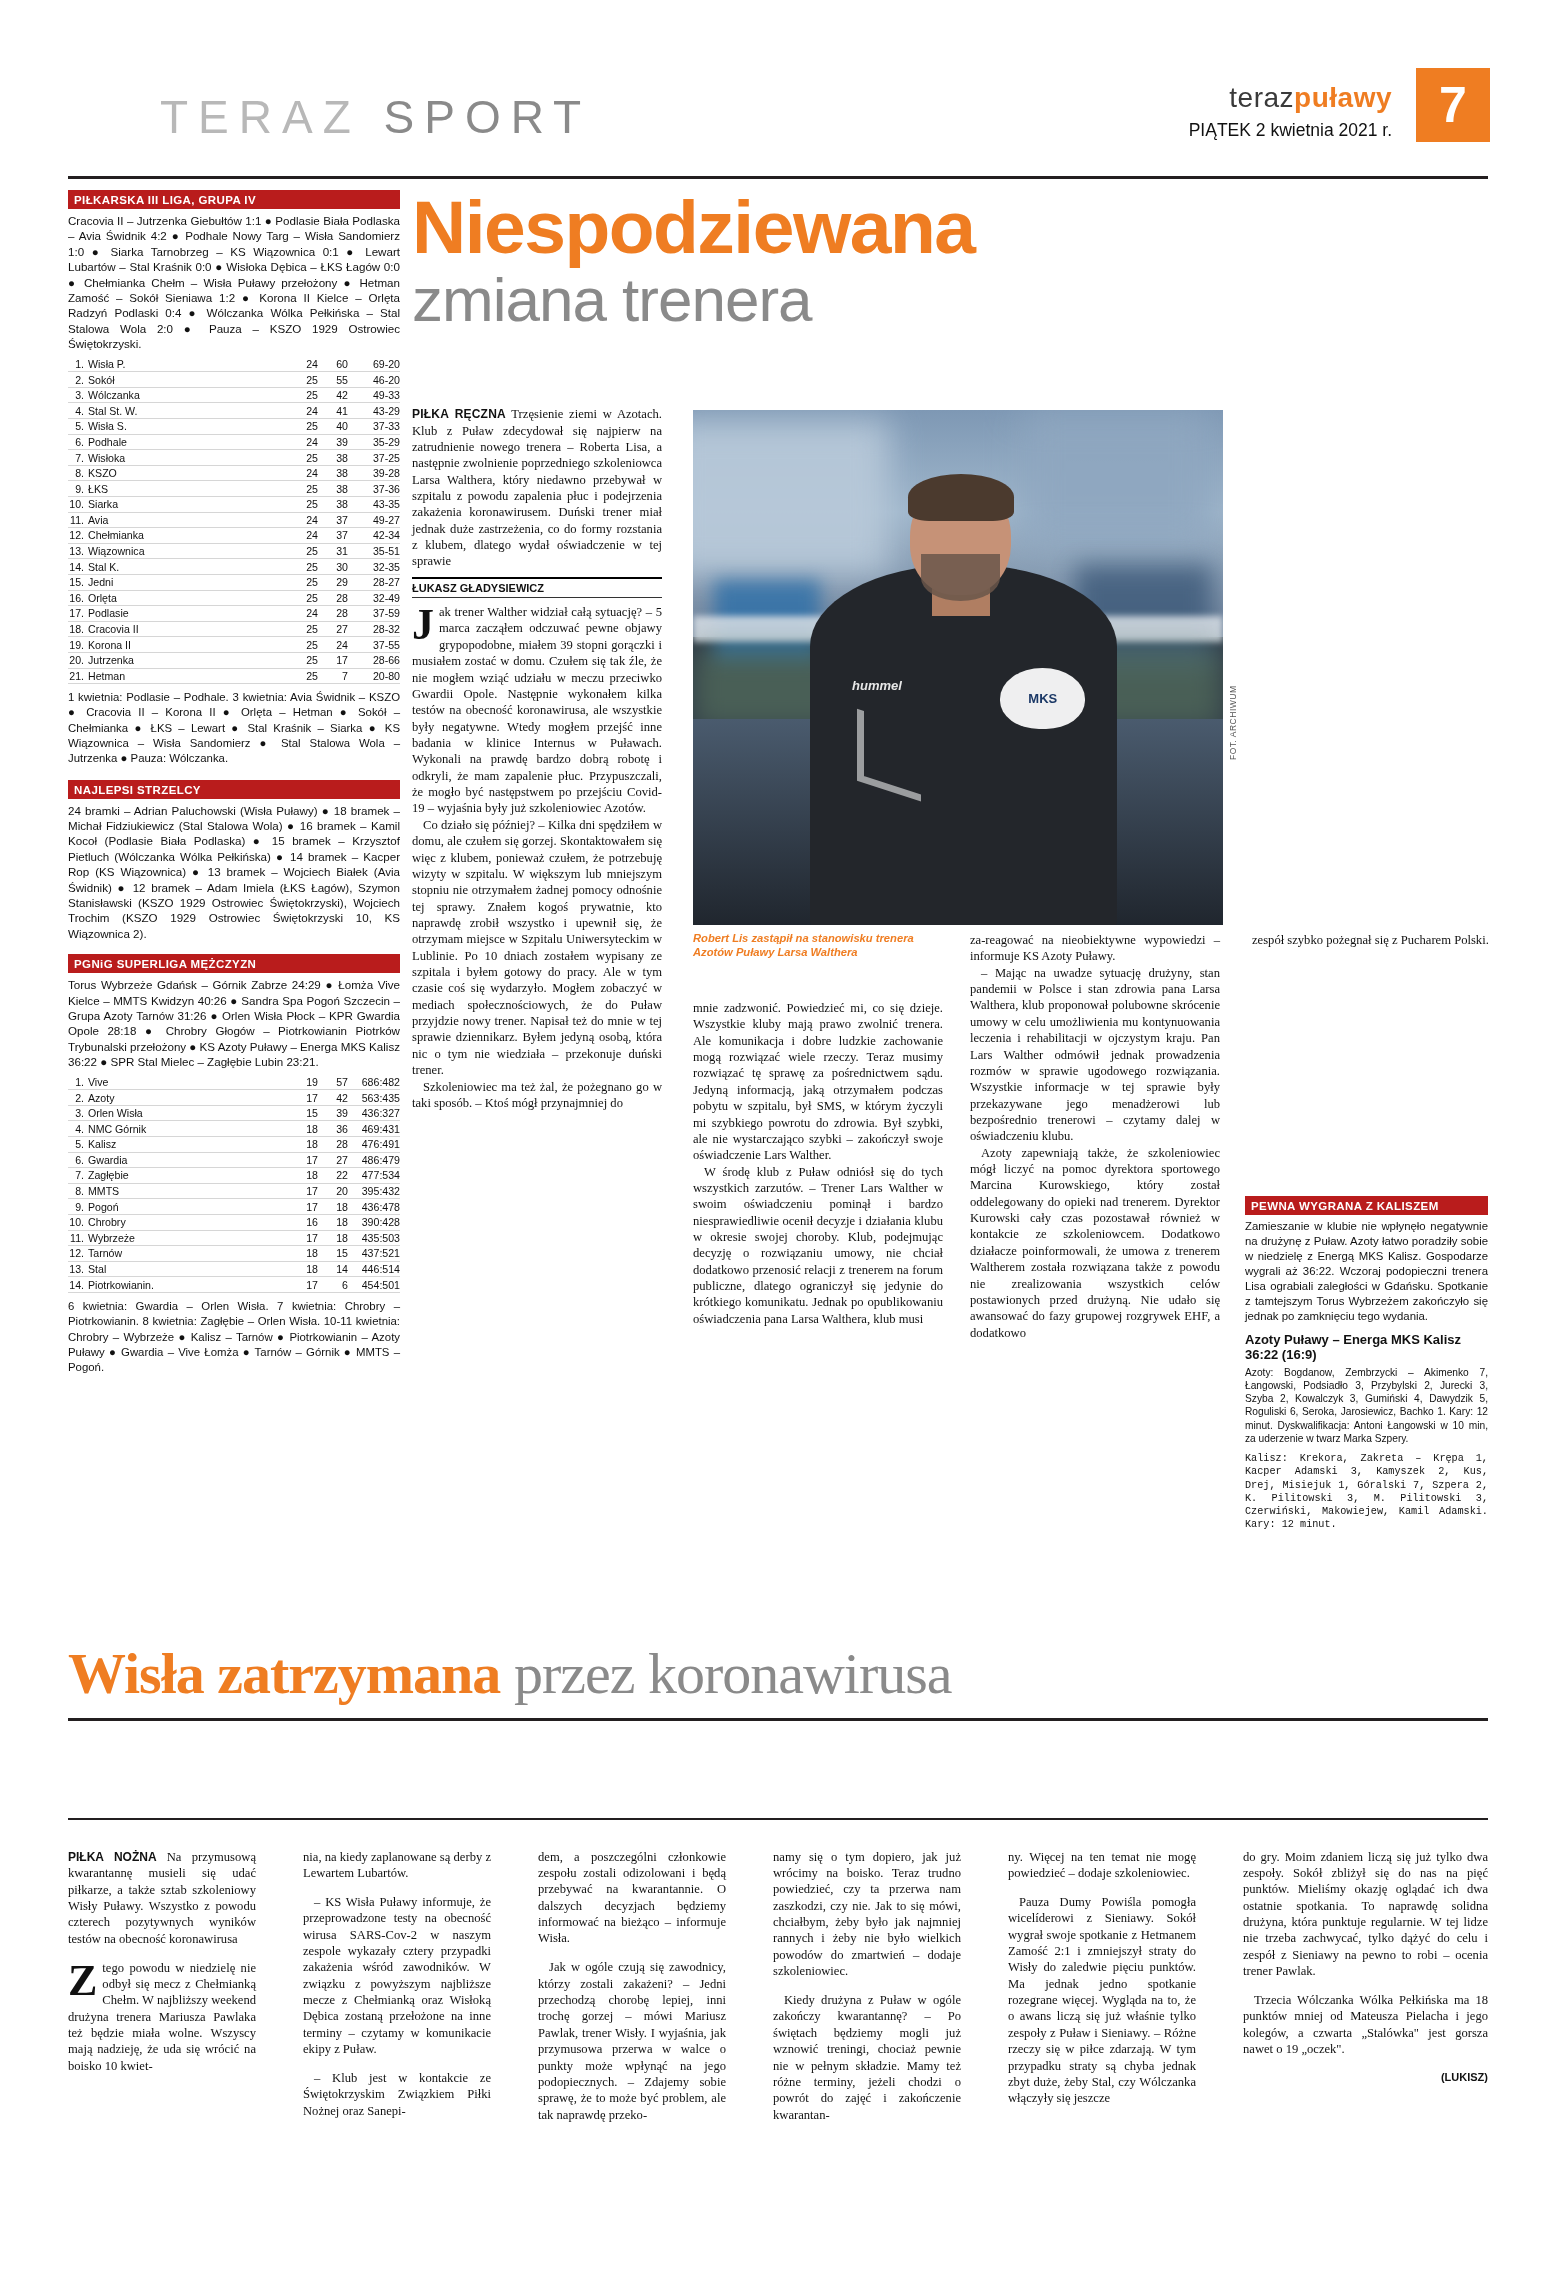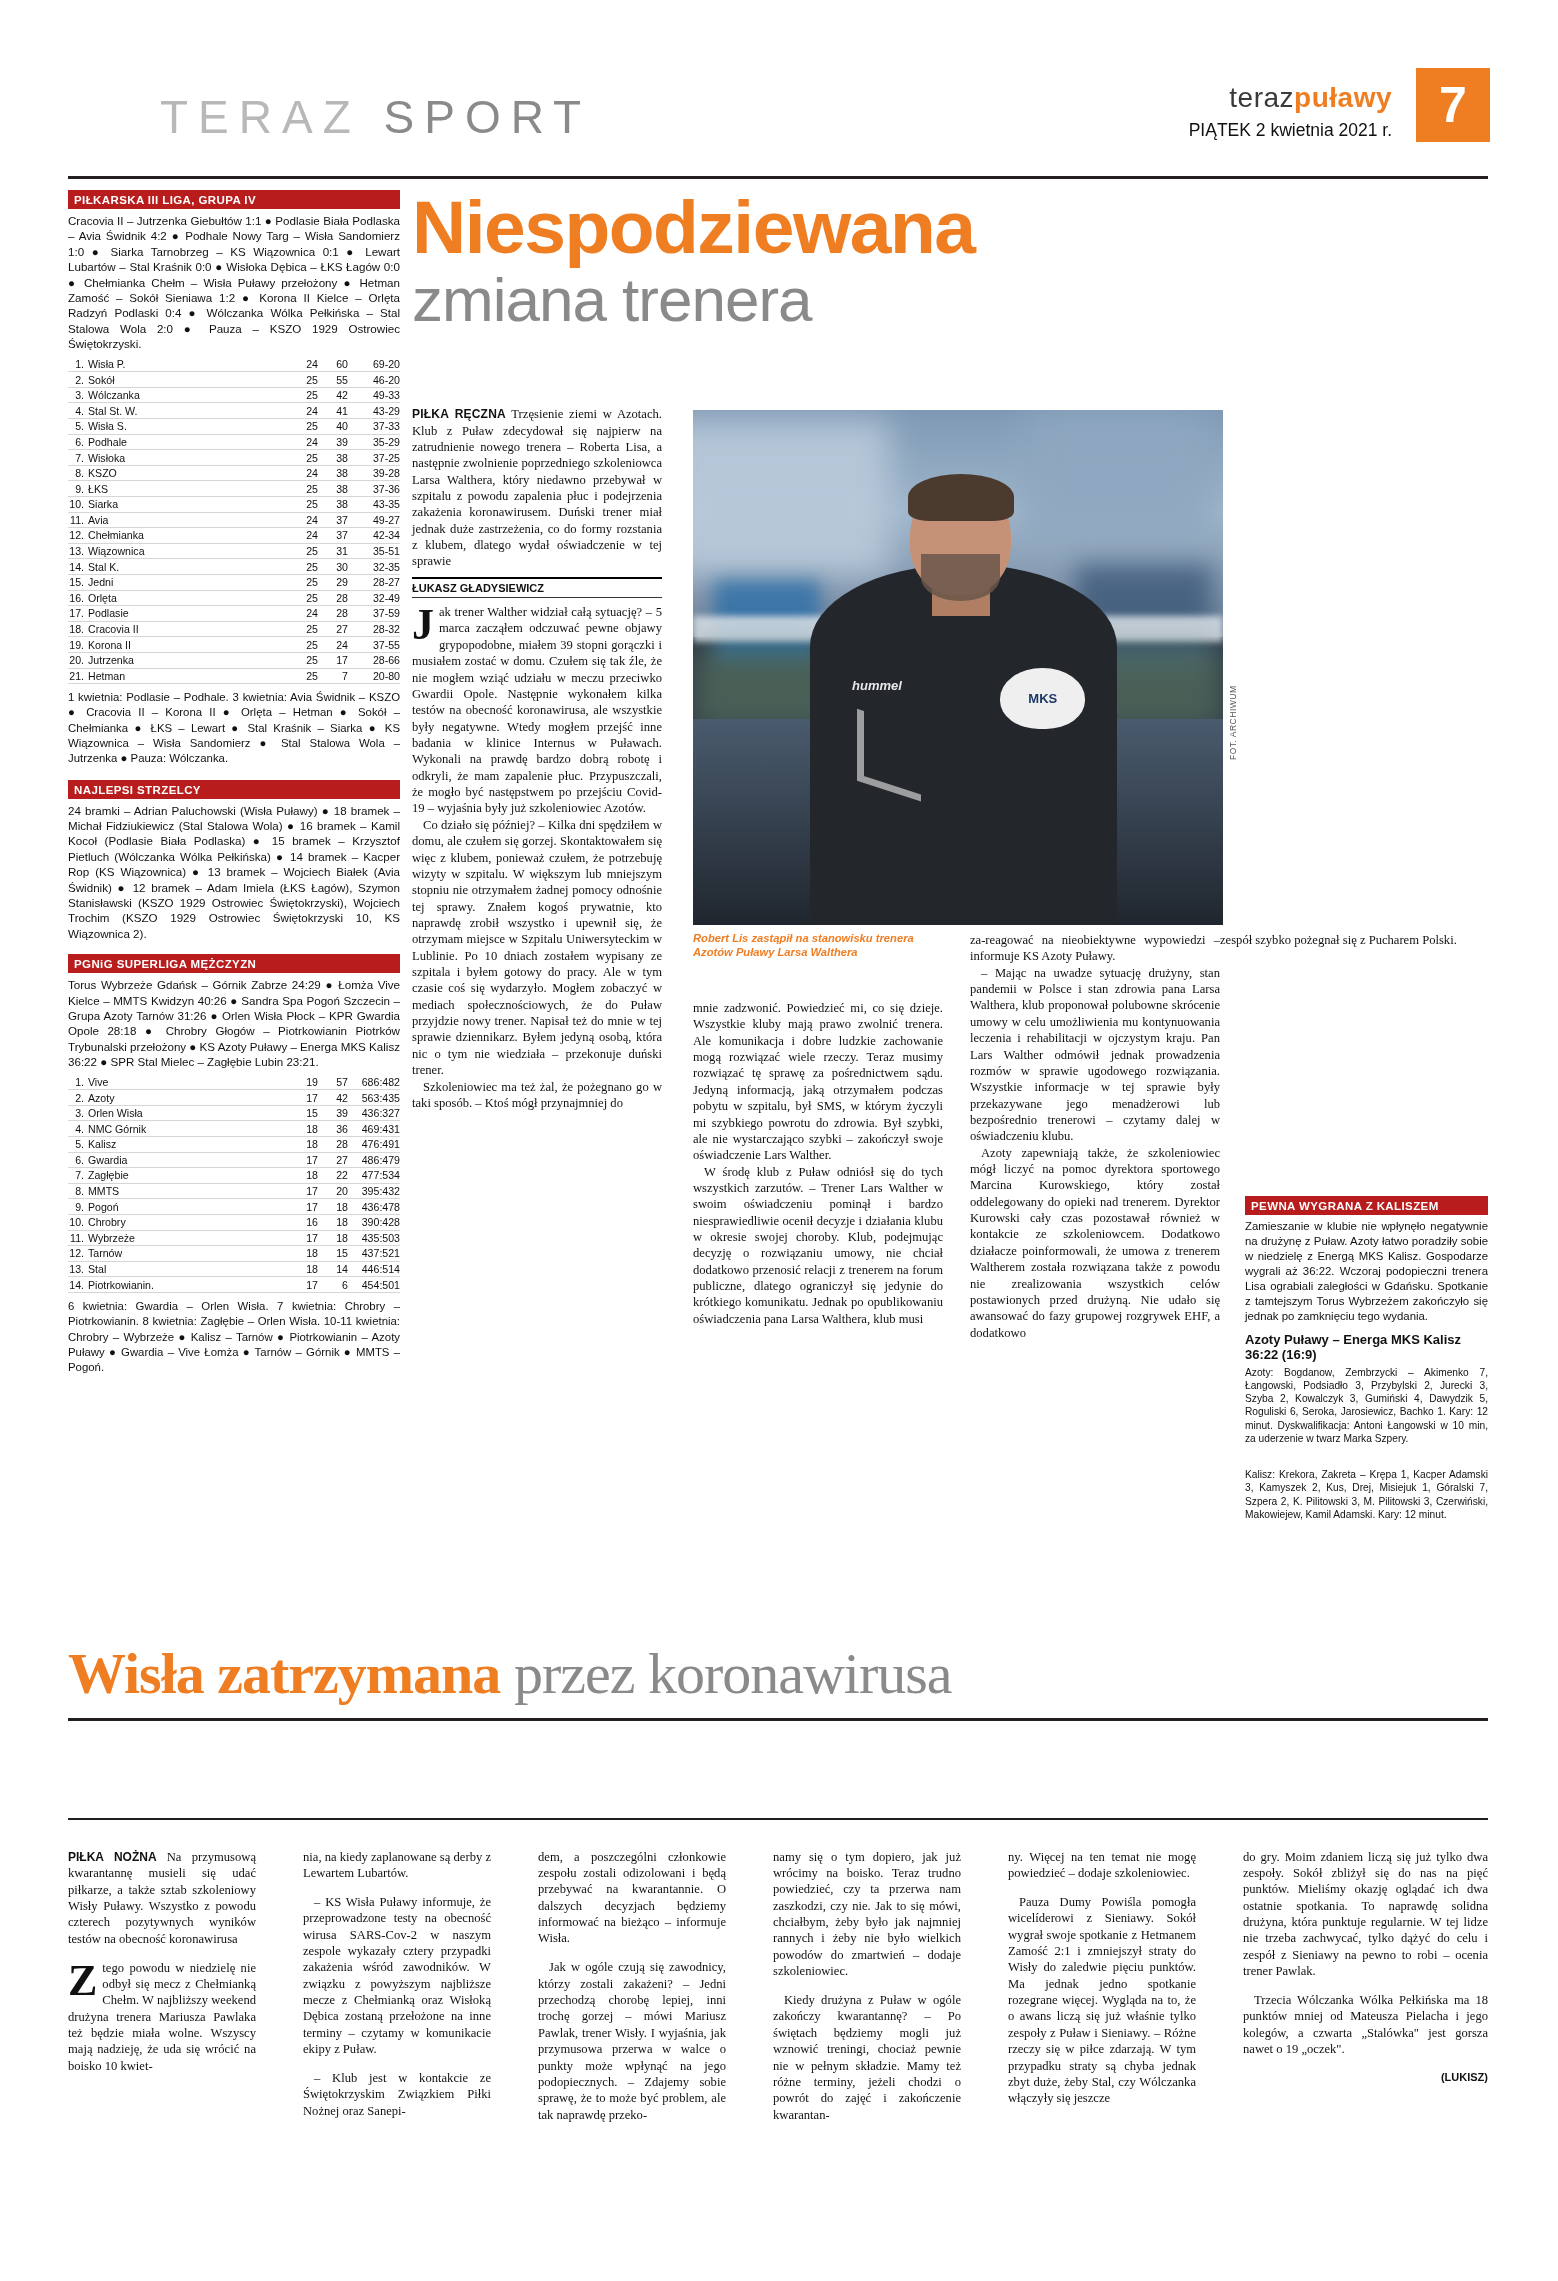--- a/index.html
+++ b/index.html
@@ -490,30 +490,30 @@
     <p>mnie zadzwonić. Powiedzieć mi, co się dzieje. Wszystkie kluby mają prawo zwolnić trenera. Ale komunikacja i dobre ludzkie zachowanie mogą rozwiązać wiele rzeczy. Teraz musimy rozwiązać tę sprawę za pośrednictwem sądu. Jedyną informacją, jaką otrzymałem podczas pobytu w szpitalu, był SMS, w którym życzyli mi szybkiego powrotu do zdrowia. Był szybki, ale nie wystarczająco szybki – zakończył swoje oświadczenie Lars Walther.</p>
       <p style="text-indent: 11px;">W środę klub z Puław odniósł się do tych wszystkich zarzutów. – Trener Lars Walther w swoim oświadczeniu pominął i bardzo niesprawiedliwie ocenił decyzje i działania klubu w okresie swojej choroby. Klub, podejmując decyzję o rozwiązaniu umowy, nie chciał dodatkowo przenosić relacji z trenerem na forum publiczne, dlatego ograniczył się jedynie do krótkiego komunikatu. Jednak po opublikowaniu oświadczenia pana Larsa Walthera, klub musi</p>
   </div>
 
   <div class="acol" style="left:970px; top:932px; width:250px;">
     <p>za-reagować na nieobiektywne wypowiedzi – informuje KS Azoty Puławy.</p>
       <p style="text-indent: 11px;">– Mając na uwadze sytuację drużyny, stan pandemii w Polsce i stan zdrowia pana Larsa Walthera, klub proponował polubowne skrócenie umowy w celu umożliwienia mu kontynuowania leczenia i rehabilitacji w ojczystym kraju. Pan Lars Walther odmówił jednak prowadzenia rozmów w sprawie ugodowego rozwiązania. Wszystkie informacje w tej sprawie były przekazywane jego menadżerowi lub bezpośrednio trenerowi – czytamy dalej w oświadczeniu klubu.</p>
       <p style="text-indent: 11px;">Azoty zapewniają także, że szkoleniowiec mógł liczyć na pomoc dyrektora sportowego Marcina Kurowskiego, który został oddelegowany do opieki nad trenerem. Dyrektor Kurowski cały czas pozostawał również w kontakcie ze szkoleniowcem. Dodatkowo działacze poinformowali, że umowa z trenerem Waltherem została rozwiązana także z powodu nie zrealizowania wszystkich celów postawionych przed drużyną. Nie udało się awansować do fazy grupowej rozgrywek EHF, a dodatkowo</p>
   </div>
 
-  <div class="acol" style="left:1220px; top:932px; width:243px;">
+  <div class="acol" style="left:1252px; top:932px; width:243px;">
     <p>zespół szybko pożegnał się z Pucharem Polski.</p>
   </div>
 
   <div class="sidebox" style="top:1196px;">
     <div class="hdr-bar">PEWNA WYGRANA Z KALISZEM</div>
     <div class="box-body">Zamieszanie w klubie nie wpłynęło negatywnie na drużynę z Puław. Azoty łatwo poradziły sobie w niedzielę z Energą MKS Kalisz. Gospodarze wygrali aż 36:22. Wczoraj podopieczni trenera Lisa ograbiali zaległości w Gdańsku. Spotkanie z tamtejszym Torus Wybrzeżem zakończyło się jednak po zamknięciu tego wydania.</div>
     <div class="sub">Azoty Puławy – Energa MKS Kalisz 36:22 (16:9)</div>
     <div class="small">Azoty: Bogdanow, Zembrzycki – Akimenko 7, Łangowski, Podsiadło 3, Przybylski 2, Jurecki 3, Szyba 2, Kowalczyk 3, Gumiński 4, Dawydzik 5, Roguliski 6, Seroka, Jarosiewicz, Bachko 1. Kary: 12 minut. Dyskwalifikacja: Antoni Łangowski w 10 min, za uderzenie w twarz Marka Szpery.</div>
-    <div class="small" style="margin-top:23px;">Kalisz: Krekora, Zakreta – Krępa 1, Kacper Adamski 3, Kamyszek 2, Kus, Drej, Misiejuk 1, Góralski 7, Szpera 2, K. Pilitowski 3, M. Pilitowski 3, Czerwiński, Makowiejew, Kamil Adamski. Kary: 12 minut.</div>
+    <div class="small" style="margin-top:7px;font-family:Liberation Mono, monospace;">Kalisz: Krekora, Zakreta – Krępa 1, Kacper Adamski 3, Kamyszek 2, Kus, Drej, Misiejuk 1, Góralski 7, Szpera 2, K. Pilitowski 3, M. Pilitowski 3, Czerwiński, Makowiejew, Kamil Adamski. Kary: 12 minut.</div>
   </div>
 
   <div class="rule-mid"></div>
   <div class="hl-bottom">
     <span class="hl-b1">Wisła zatrzymana </span><span class="hl-b2">przez koronawirusa</span>
   </div>
   <div class="rule-mid2"></div>
 
   <div class="bcol" style="left:68px;">
     <p><b style="font-family:'Liberation Sans',sans-serif;font-size:12px;">PIŁKA NOŻNA</b><span> Na przymusową kwarantannę musieli się udać piłkarze, a także sztab szkoleniowy Wisły Puławy. Wszystko z powodu czterech pozytywnych wyników testów na obecność koronawirusa</span></p>

